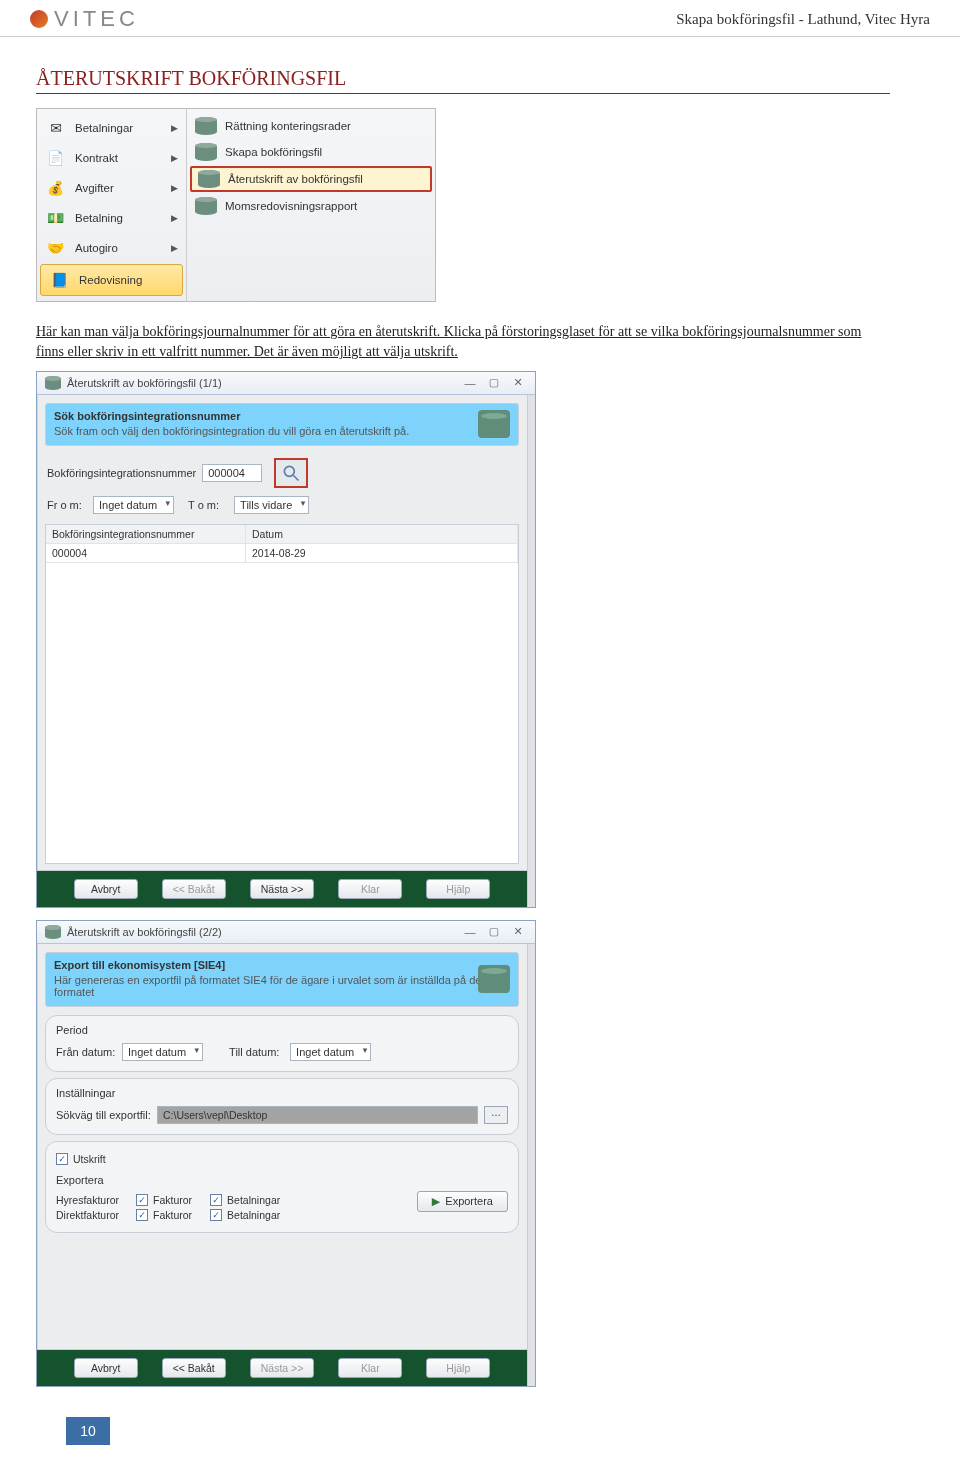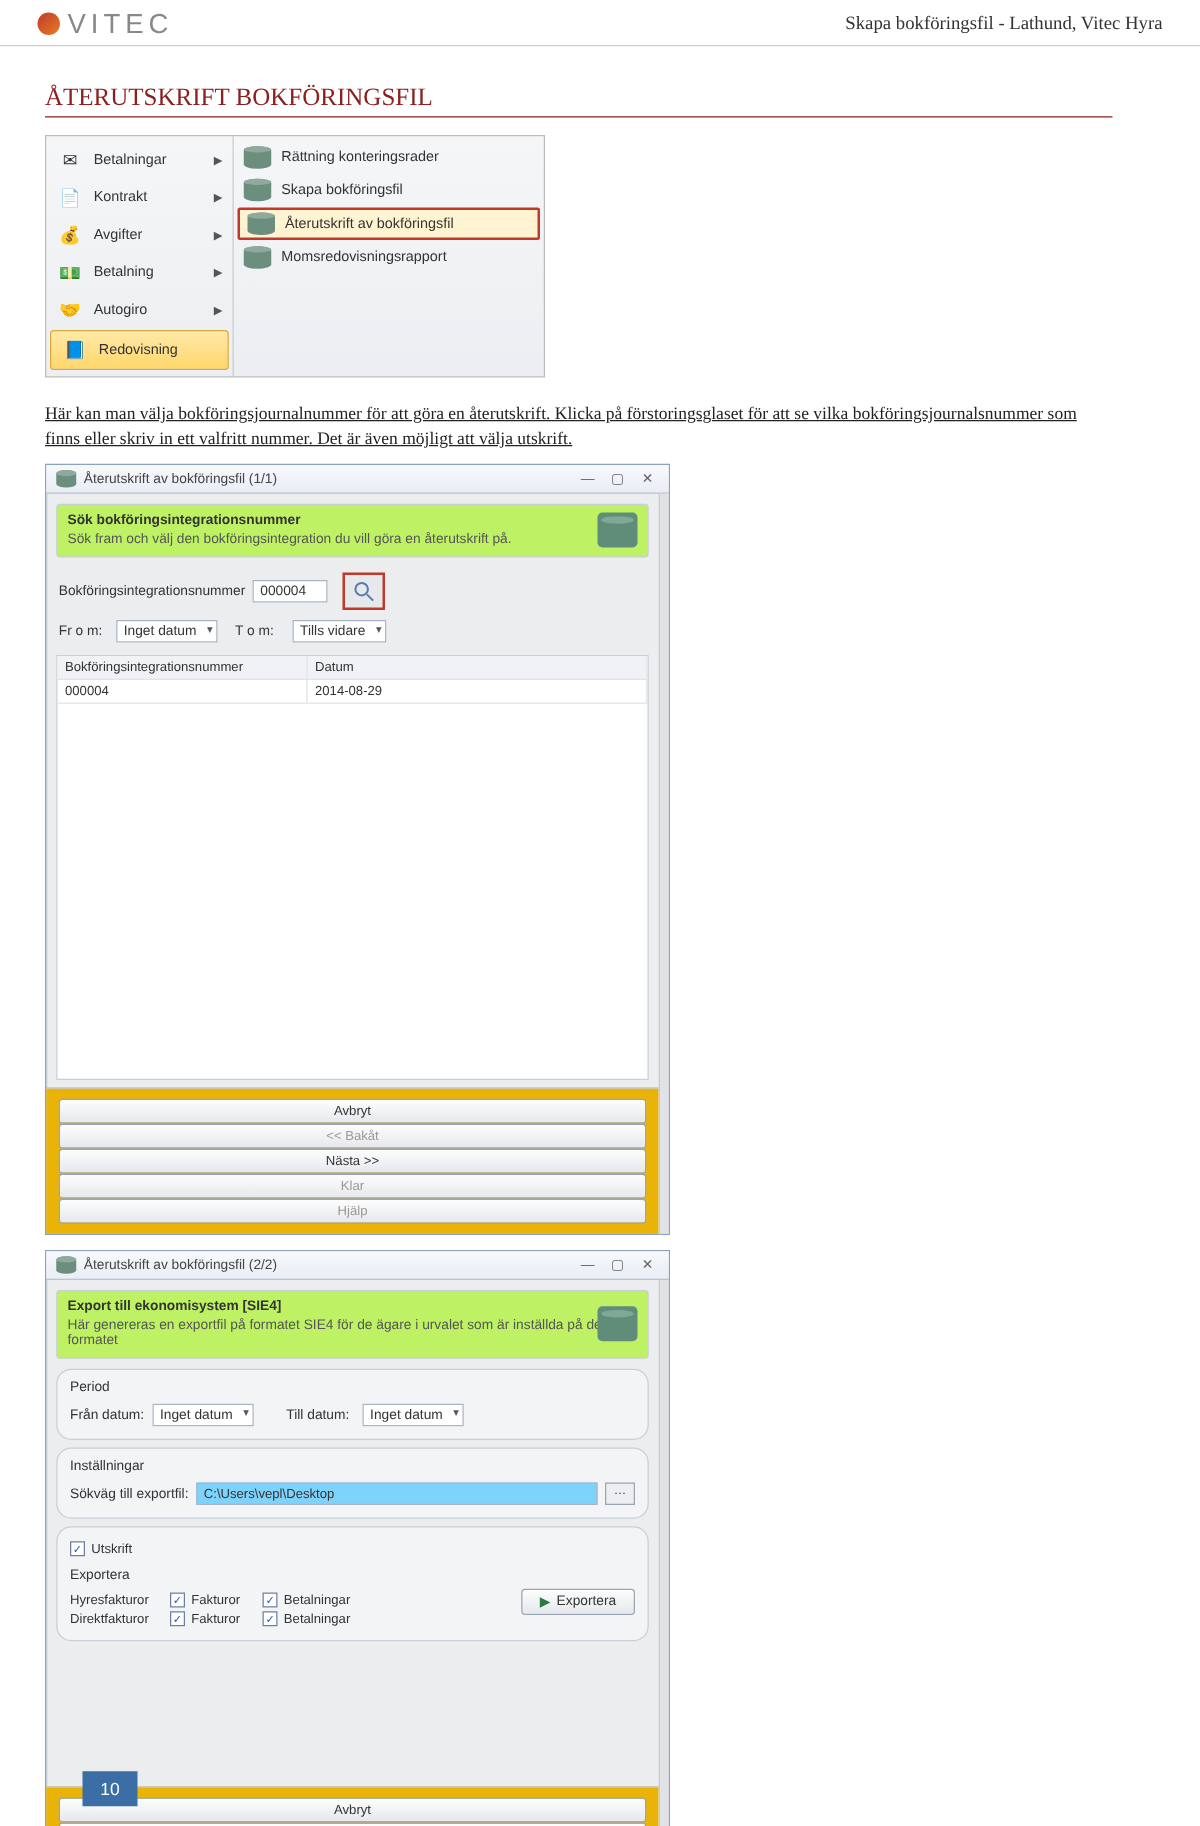--- a/index.html
+++ b/index.html
@@ -112,21 +112,21 @@
     background: linear-gradient(#f7f9fc,#e8edf5);
     border-bottom: 1px solid #b5c4d8;
     color: #444;
   }
   .dlg-title .spacer { flex: 1; }
   .win-btn { width: 18px; text-align: center; color: #666; }
   .dlg-section {
     margin: 8px;
     padding: 6px 8px 8px 8px;
     border: 1px solid #c7cfd8;
-    background: #bef264;
+    background: #7dd3fc;
     border-radius: 3px;
     position: relative;
   }
   .dlg-section .sec-title { font-weight: bold; margin-bottom: 3px; }
   .dlg-section .sec-sub { color: #555; font-size: 11px; }
   .sec-icon {
     position: absolute; right: 8px; top: 50%; transform: translateY(-50%);
     width: 32px; height: 28px;
     background: #5f8d7a; border-radius: 4px;
   }
@@ -162,24 +162,23 @@
   }
   .table .thead, .table .trow {
     display: flex; border-bottom: 1px solid #e0e3e8;
     font-size: 10.5px;
   }
   .table .thead { background: #f0f2f5; font-weight: normal; color: #333; }
   .table .cell { padding: 3px 6px; border-right: 1px solid #e0e3e8; }
   .c1 { width: 200px; } .c2 { flex: 1; }
   .table .blank { height: 300px; }
   .dlg-buttons {
-    display: flex; justify-content: center; gap: 0;
+    display: flex; justify-content: center; gap: 24px;
     padding: 8px 10px; border-top: 1px solid #c7cfd8;
-    background: #eab308;
-    flex-direction: column;
+    background: #14532d;
   }
   .btn {
     min-width: 64px; padding: 3px 10px;
     background: linear-gradient(#fdfdfd,#e5e8ec);
     border: 1px solid #9aa6b5; border-radius: 3px;
     font-size: 10.5px; text-align: center; color: #333;
   }
   .btn.ghost { color: #999; }
   .fieldset {
     margin: 6px 8px; padding: 8px 10px;
@@ -195,21 +194,21 @@
   }
   .export-btn {
     float: right;
     display: inline-flex; align-items: center; gap: 5px;
     padding: 3px 14px;
     background: linear-gradient(#fdfdfd,#e5e8ec);
     border: 1px solid #9aa6b5; border-radius: 3px;
     font-size: 11px;
   }
   .path-box {
-    flex: 1; background:#7dd3fc; border:1px solid #aab5c3; padding:2px 5px;
+    flex: 1; background:#a3a3a3; border:1px solid #aab5c3; padding:2px 5px;
     font-size: 10.5px; height:18px;
   }
   .dots-btn {
     width: 24px; height: 18px; border:1px solid #9aa6b5; background:#eceef1;
     text-align:center; font-size:10px;
   }
   .page-num {
     position: fixed;
     left: 66px; bottom: 16px;
     width: 44px; height: 28px;

